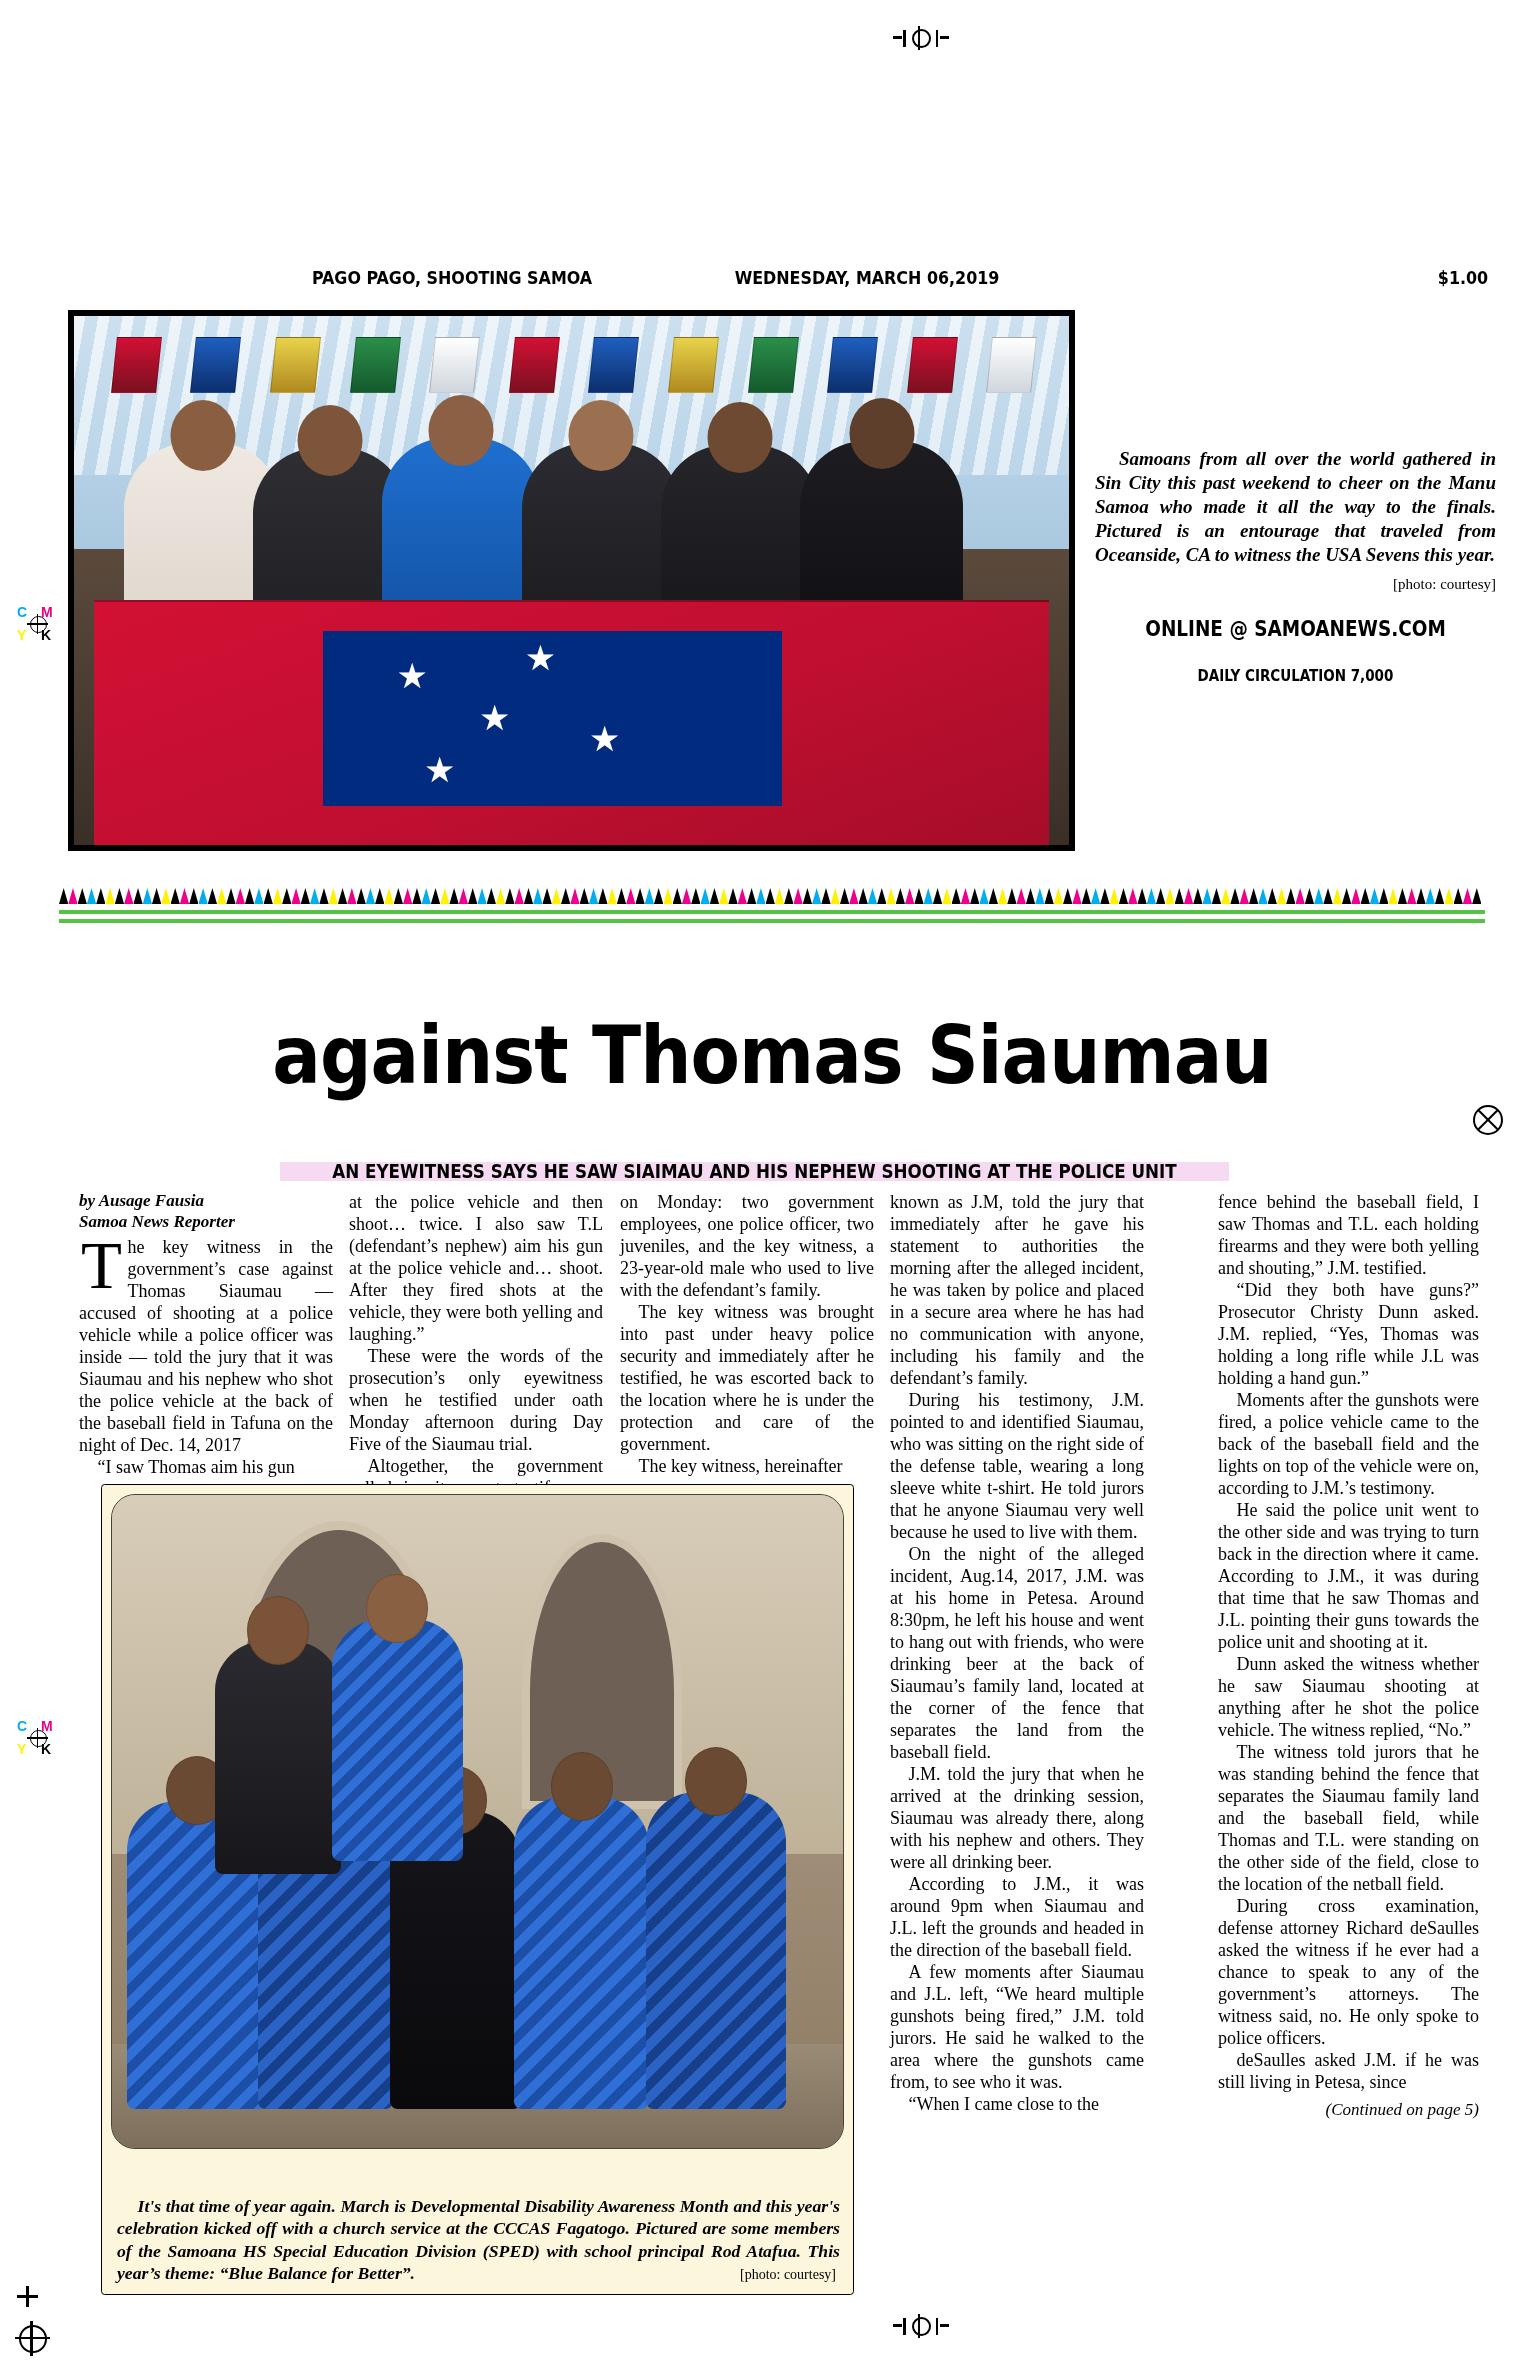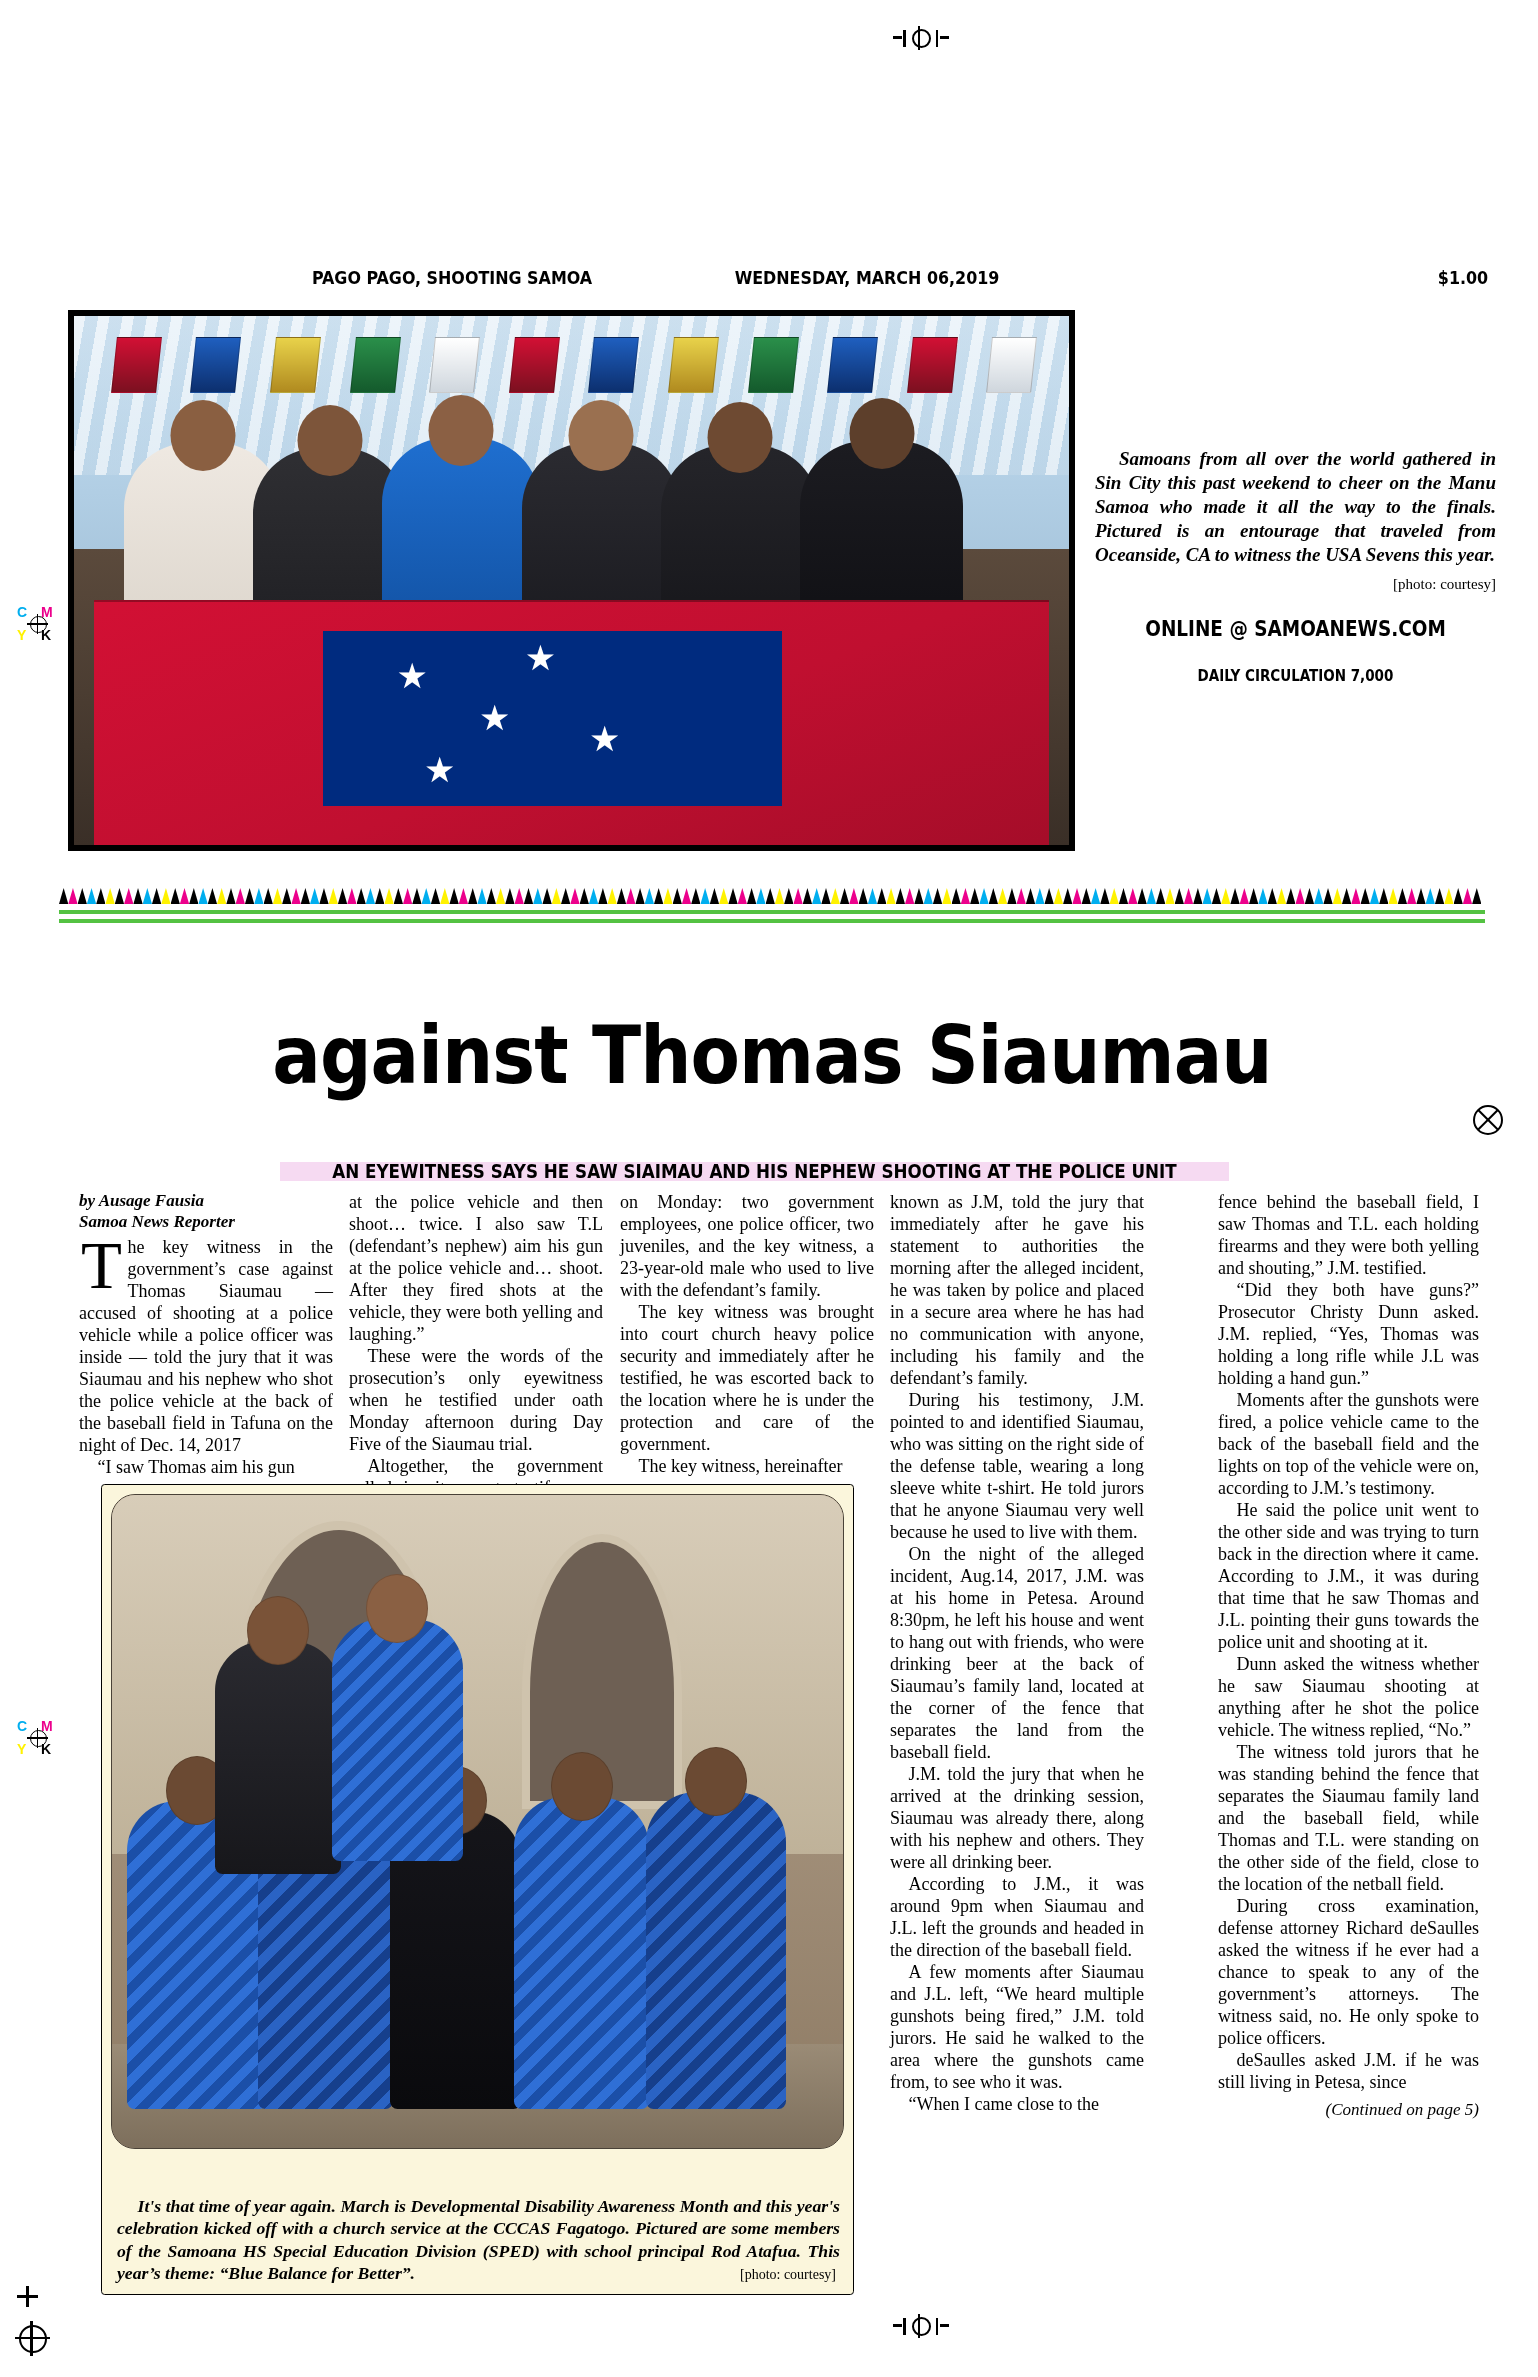--- a/index.html
+++ b/index.html
@@ -669,21 +669,21 @@
     </div>
 
     <div class="col col2">
       <p class="first">at the police vehicle and then shoot… twice. I also saw T.L (defendant’s nephew) aim his gun at the police vehicle and… shoot. After they fired shots at the vehicle, they were both yelling and laughing.”</p>
       <p>These were the words of the prosecution’s only eyewitness when he testified under oath Monday afternoon during Day Five of the Siaumau trial.</p>
       <p>Altogether, the government called six witnesses to testify</p>
     </div>
 
     <div class="col col3">
       <p class="first">on Monday: two government employees, one police officer, two juveniles, and the key witness, a 23-year-old male who used to live with the defendant’s family.</p>
-      <p>The key witness was brought into court church heavy police security and immediately after he testified, he was escorted back to the location where he is under the protection and care of the government.</p>
+      <p>The key witness was brought into past under heavy police security and immediately after he testified, he was escorted back to the location where he is under the protection and care of the government.</p>
       <p>The key witness, hereinafter</p>
     </div>
 
     <div class="col col4">
       <p class="first">known as J.M, told the jury that immediately after he gave his statement to authorities the morning after the alleged incident, he was taken by police and placed in a secure area where he has had no communication with anyone, including his family and the defendant’s family.</p>
       <p>During his testimony, J.M. pointed to and identified Siaumau, who was sitting on the right side of the defense table, wearing a long sleeve white t-shirt. He told jurors that he anyone Siaumau very well because he used to live with them.</p>
       <p>On the night of the alleged incident, Aug.14, 2017, J.M. was at his home in Petesa. Around 8:30pm, he left his house and went to hang out with friends, who were drinking beer at the back of Siaumau’s family land, located at the corner of the fence that separates the land from the baseball field.</p>
       <p>J.M. told the jury that when he arrived at the drinking session, Siaumau was already there, along with his nephew and others. They were all drinking beer.</p>
       <p>According to J.M., it was around 9pm when Siaumau and J.L. left the grounds and headed in the direction of the baseball field.</p>
       <p>A few moments after Siaumau and J.L. left, “We heard multiple gunshots being fired,” J.M. told jurors. He said he walked to the area where the gunshots came from, to see who it was.</p>

